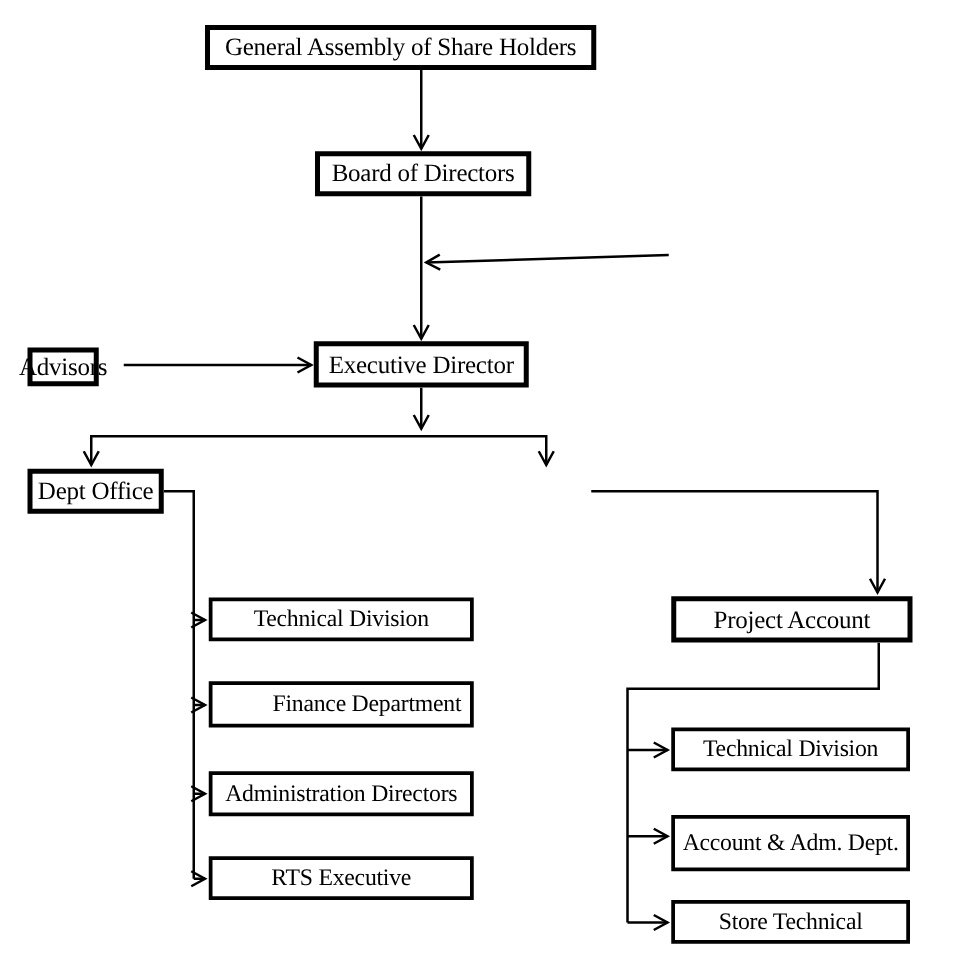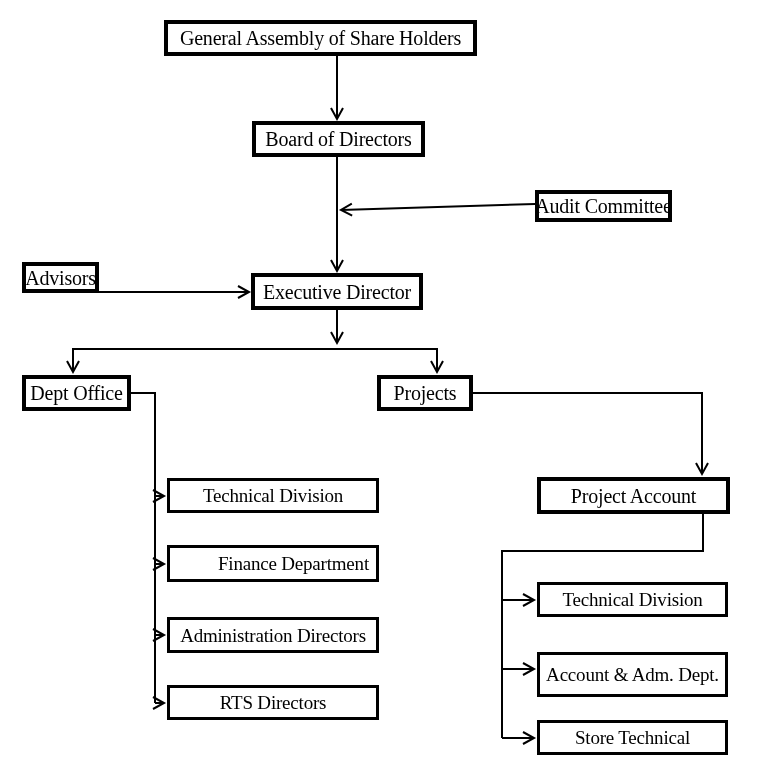--- a/index.html
+++ b/index.html
@@ -38,21 +38,21 @@
     line-height: 1;
   }
   .node.main {
     border-width: 4px;
     font-size: 20px;
   }
   
   #n-general-assembly      { left:164px; top:20px;  width:313px; height:36px; }
   #n-board-of-directors    { left:252px; top:121px; width:173px; height:36px; }
   #n-audit-committee       { left:535px; top:190px; width:137px; height:32px; }
-  #n-advisors              { left:22px;  top:262px; width:77px;  height:31px; }
+  #n-advisors              { left:22px;  top:278px; width:57px;  height:31px; }
   #n-executive-director    { left:251px; top:273px; width:172px; height:37px; }
   #n-head-office           { left:22px;  top:375px; width:109px; height:36px; }
   #n-projects              { left:377px; top:375px; width:96px;  height:36px; }
   #n-technical-division-ho { left:167px; top:478px; width:212px; height:35px; }
   #n-finance-department    { left:167px; top:545px; width:212px; height:37px;padding-left:41px; }
   #n-administration-dept   { left:167px; top:617px; width:212px; height:36px; }
   #n-rts-department        { left:167px; top:685px; width:212px; height:35px; }
   #n-project-manager       { left:537px; top:477px; width:193px; height:37px; }
   #n-technical-division-pm { left:537px; top:582px; width:191px; height:35px; }
   #n-account-adm-dept      { left:537px; top:652px; width:191px; height:45px; }
@@ -99,37 +99,35 @@
 
     <line x1="502" y1="600" x2="534" y2="600" marker-end="url(#arrow)"></line>
     <line x1="502" y1="669" x2="534" y2="669" marker-end="url(#arrow)"></line>
     <line x1="502" y1="738" x2="534" y2="738" marker-end="url(#arrow)"></line>
   </svg>
 
   <div class="node main" id="n-general-assembly">General Assembly of Share Holders</div>
 
   <div class="node main" id="n-board-of-directors">Board of Directors</div>
 
-  <div class="node main" id="n-audit-committee">Audit Committee</div>
 
   <div class="node main" id="n-advisors">Advisors</div>
 
   <div class="node main" id="n-executive-director">Executive Director</div>
 
   <div class="node main" id="n-head-office">Dept Office</div>
 
-  <div class="node main" id="n-projects">Projects</div>
 
   <div class="node" id="n-technical-division-ho">Technical Division</div>
 
   <div class="node" id="n-finance-department">Finance Department</div>
 
   <div class="node" id="n-administration-dept">Administration Directors</div>
 
-  <div class="node" id="n-rts-department">RTS Directors</div>
+  <div class="node" id="n-rts-department">RTS Executive</div>
 
   <div class="node main" id="n-project-manager">Project Account</div>
 
   <div class="node" id="n-technical-division-pm">Technical Division</div>
 
   <div class="node" id="n-account-adm-dept">Account &amp; Adm. Dept.</div>
 
   <div class="node" id="n-store-department">Store Technical</div>
 
 </div>

